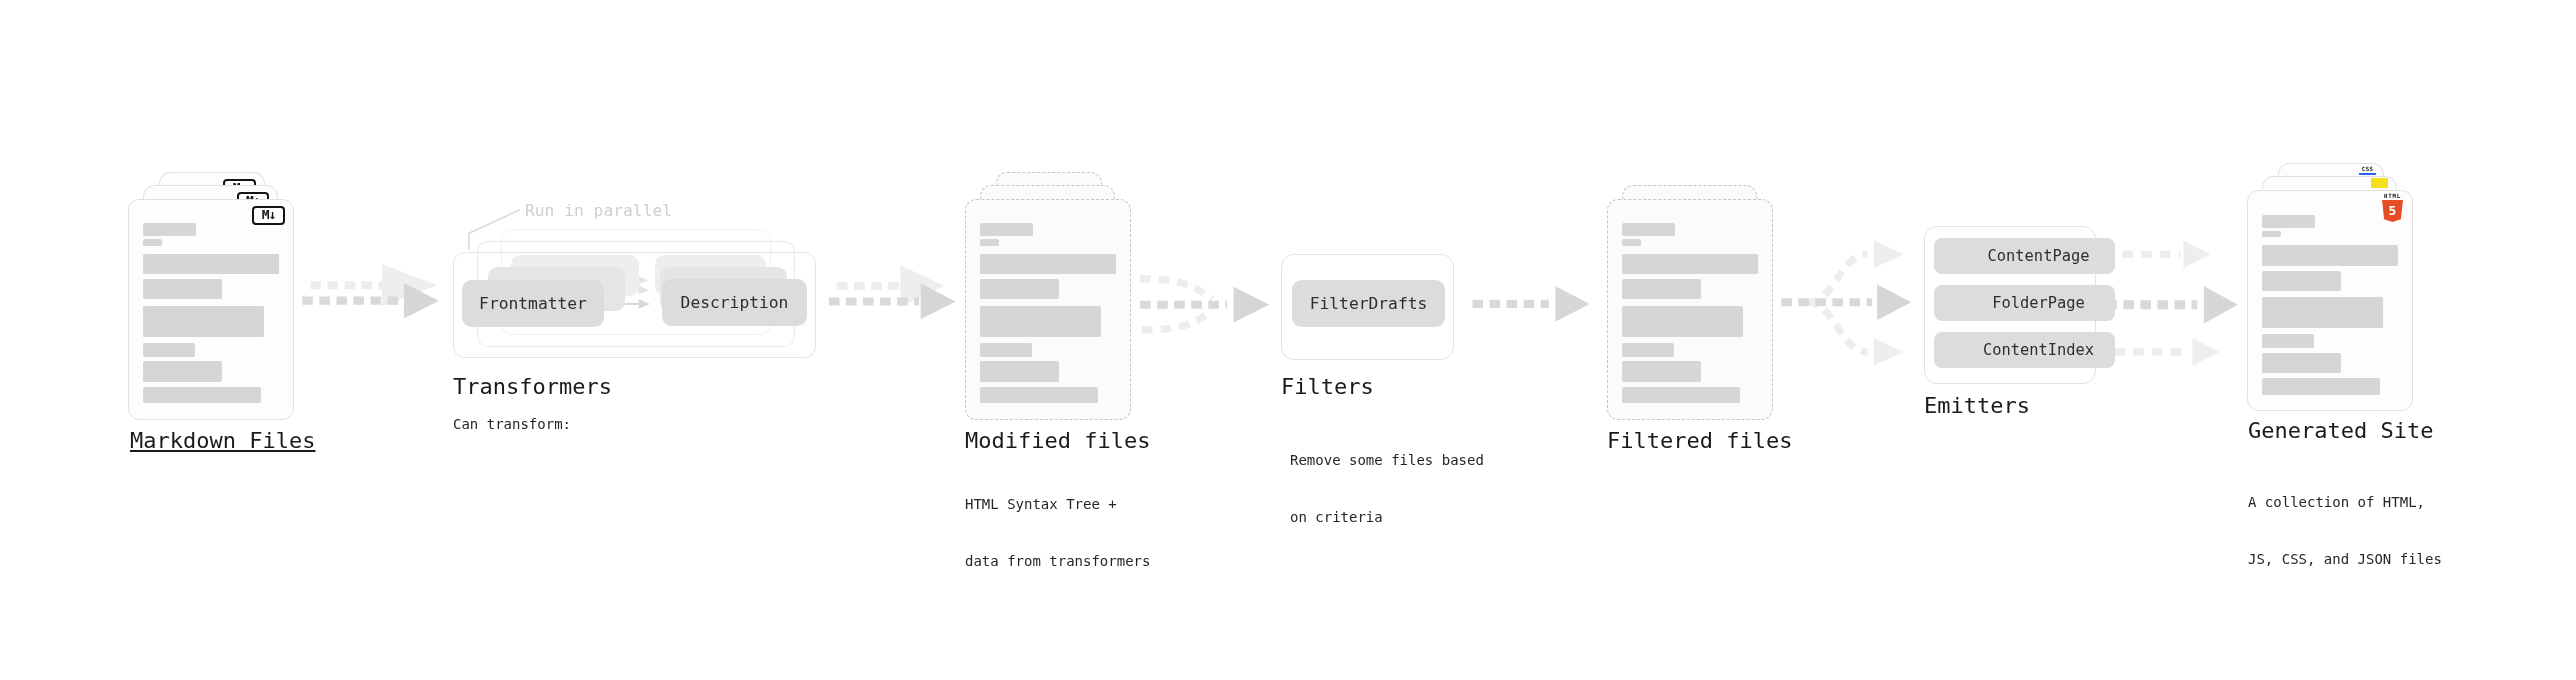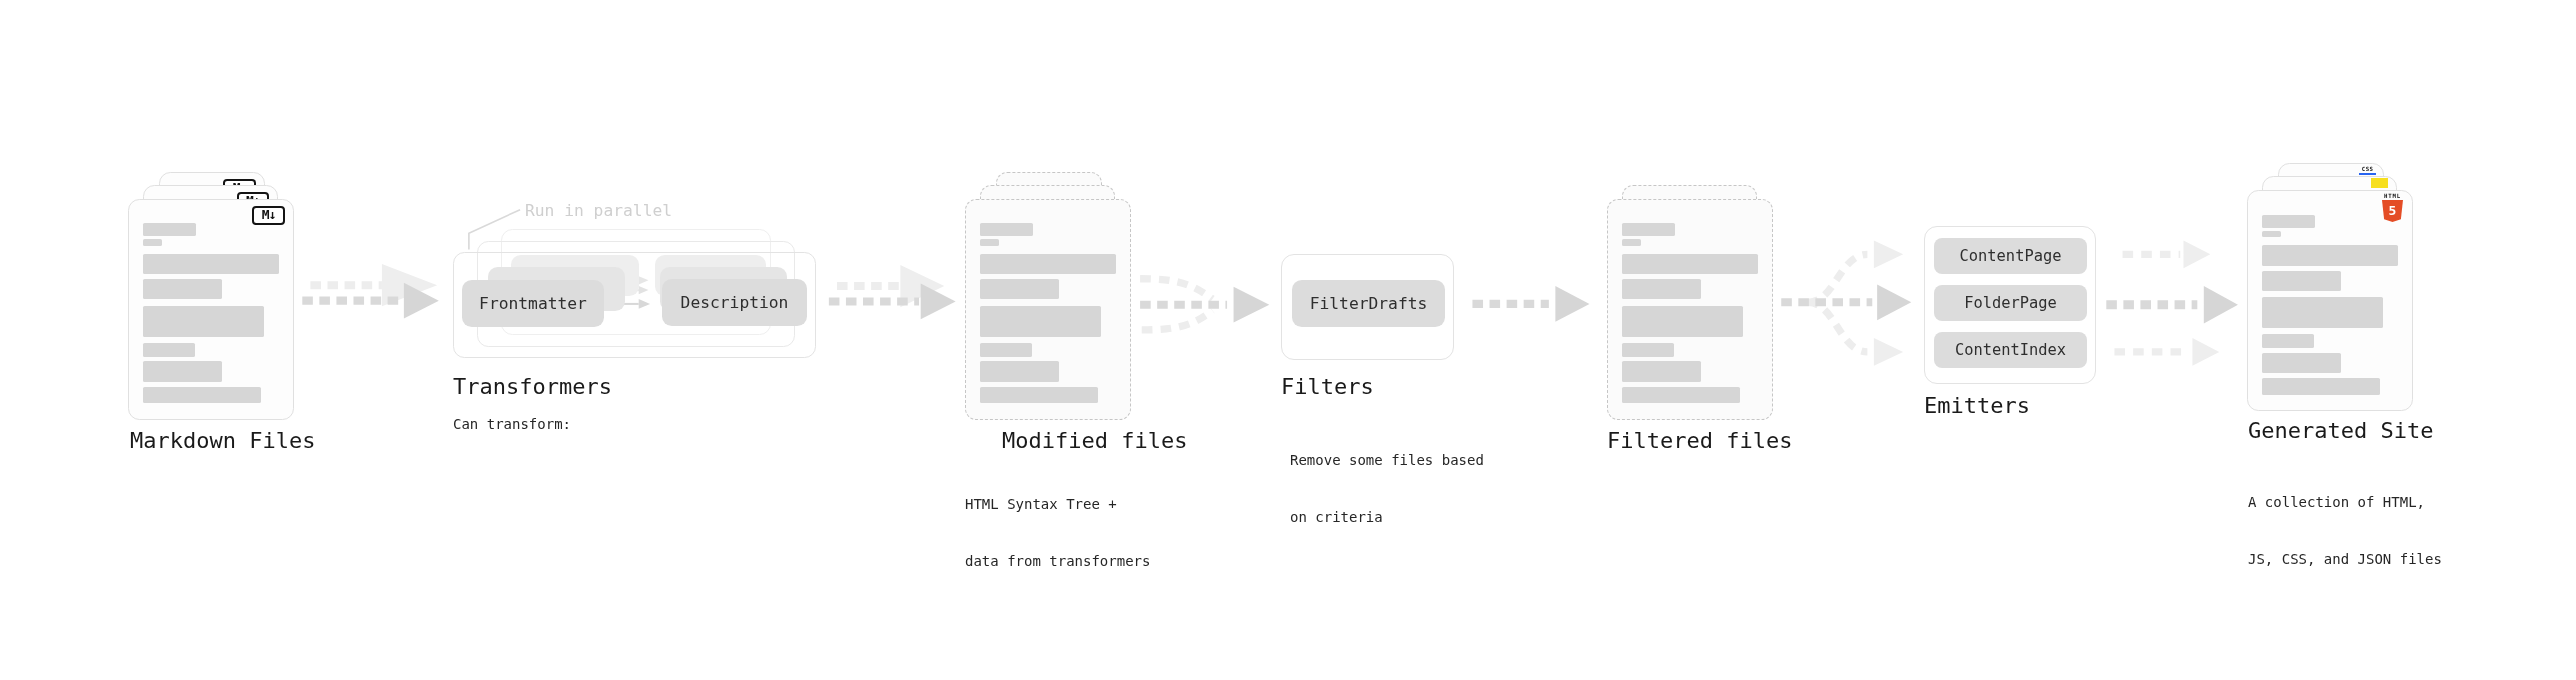--- a/index.html
+++ b/index.html
@@ -40,21 +40,21 @@
   .pill.ghost1{background:#e5e5e5;}
   .pill.ghost2{background:#eeeeee;}
 
   .panel{position:absolute;box-sizing:border-box;border:1.6px solid #e3e3e3;border-radius:13px;background:#fff;}
 
   
   .node-label{position:absolute;font-size:22px;color:#1a1a1a;white-space:nowrap;}
   .node-sub{position:absolute;font-size:14px;line-height:18.7px;color:#262626;white-space:pre;}
   .bullets{position:absolute;font-size:15.4px;line-height:20.3px;color:#262626;white-space:pre;}
   .note{position:absolute;font-size:16.3px;color:#cfcfcf;white-space:nowrap;}
-  .emit-pill{font-size:15.4px;}
+  .emit-pill{font-size:15.4px;padding-left:28px;}
 </style>
 </head>
 <body>
 
 <div class="canvas">
 
   <svg class="arrows" width="2576" height="681" viewBox="0 0 3170 838">
 
     <g>
       <line x1="382" y1="351" x2="470" y2="351" stroke="#ededed" stroke-width="10" stroke-dasharray="13 8"></line>
@@ -128,21 +128,21 @@
         <div class="bar" style="width:14%;height:6.5px;margin-bottom:8.1px;"></div>
         <div class="bar" style="width:100%;height:20.3px;margin-bottom:4.9px;"></div>
         <div class="bar" style="width:58%;height:20.3px;margin-bottom:6.5px;"></div>
         <div class="bar" style="width:89%;height:31px;margin-bottom:5.7px;"></div>
         <div class="bar" style="width:38%;height:14px;margin-bottom:4.9px;"></div>
         <div class="bar" style="width:58%;height:20.3px;margin-bottom:4.9px;"></div>
         <div class="bar" style="width:87%;height:16.3px;"></div>
       </div>
     </div>
   </div>
-  <div class="node-label" style="left:130px;top:428px;">Markdown Files</div>
+  <div class="node-label" style="left:130px;top:428px;text-decoration:underline;">Markdown Files</div>
 
   <div class="note" style="left:525px;top:201px;">Run in parallel</div>
 
   <div class="t-card" style="left:501px;top:229px;width:270px;height:106px;border:1.6px solid #efefef;"></div>
   <div class="t-card" style="left:477px;top:241px;width:318px;height:106px;border:1.6px solid #e9e9e9;"></div>
   <div class="t-card" style="left:453px;top:252px;width:363px;height:106px;border:1.6px solid #e3e3e3;"></div>
 
   <div class="pill ghost2" style="left:511px;top:255px;width:128px;height:41px;"></div>
   <div class="pill ghost2" style="left:655px;top:255px;width:111px;height:41px;"></div>
   <div class="pill ghost1" style="left:488px;top:267px;width:137px;height:44px;"></div>
@@ -166,21 +166,21 @@
         <div class="bar" style="width:14%;height:6.5px;margin-bottom:8.1px;"></div>
         <div class="bar" style="width:100%;height:20.3px;margin-bottom:4.9px;"></div>
         <div class="bar" style="width:58%;height:20.3px;margin-bottom:6.5px;"></div>
         <div class="bar" style="width:89%;height:31px;margin-bottom:5.7px;"></div>
         <div class="bar" style="width:38%;height:14px;margin-bottom:4.9px;"></div>
         <div class="bar" style="width:58%;height:20.3px;margin-bottom:4.9px;"></div>
         <div class="bar" style="width:87%;height:16.3px;"></div>
       </div>
     </div>
   </div>
-  <div class="node-label" style="left:965px;top:428px;margin-left:37px;">Modified files</div>
+  <div class="node-label" style="left:965px;top:428px;">Modified files</div>
   <div class="node-sub" style="left:965px;top:458px;">
     <div>HTML Syntax Tree +</div>
     <div>data from transformers</div>
   </div>
 
   <div class="panel" style="left:1281px;top:254px;width:173px;height:106px;"></div>
   <div class="pill" style="left:1292px;top:280px;width:153px;height:47px;">
     <span>FilterDrafts</span>
   </div>
   <div class="node-label" style="left:1281px;top:374px;">Filters</div>

